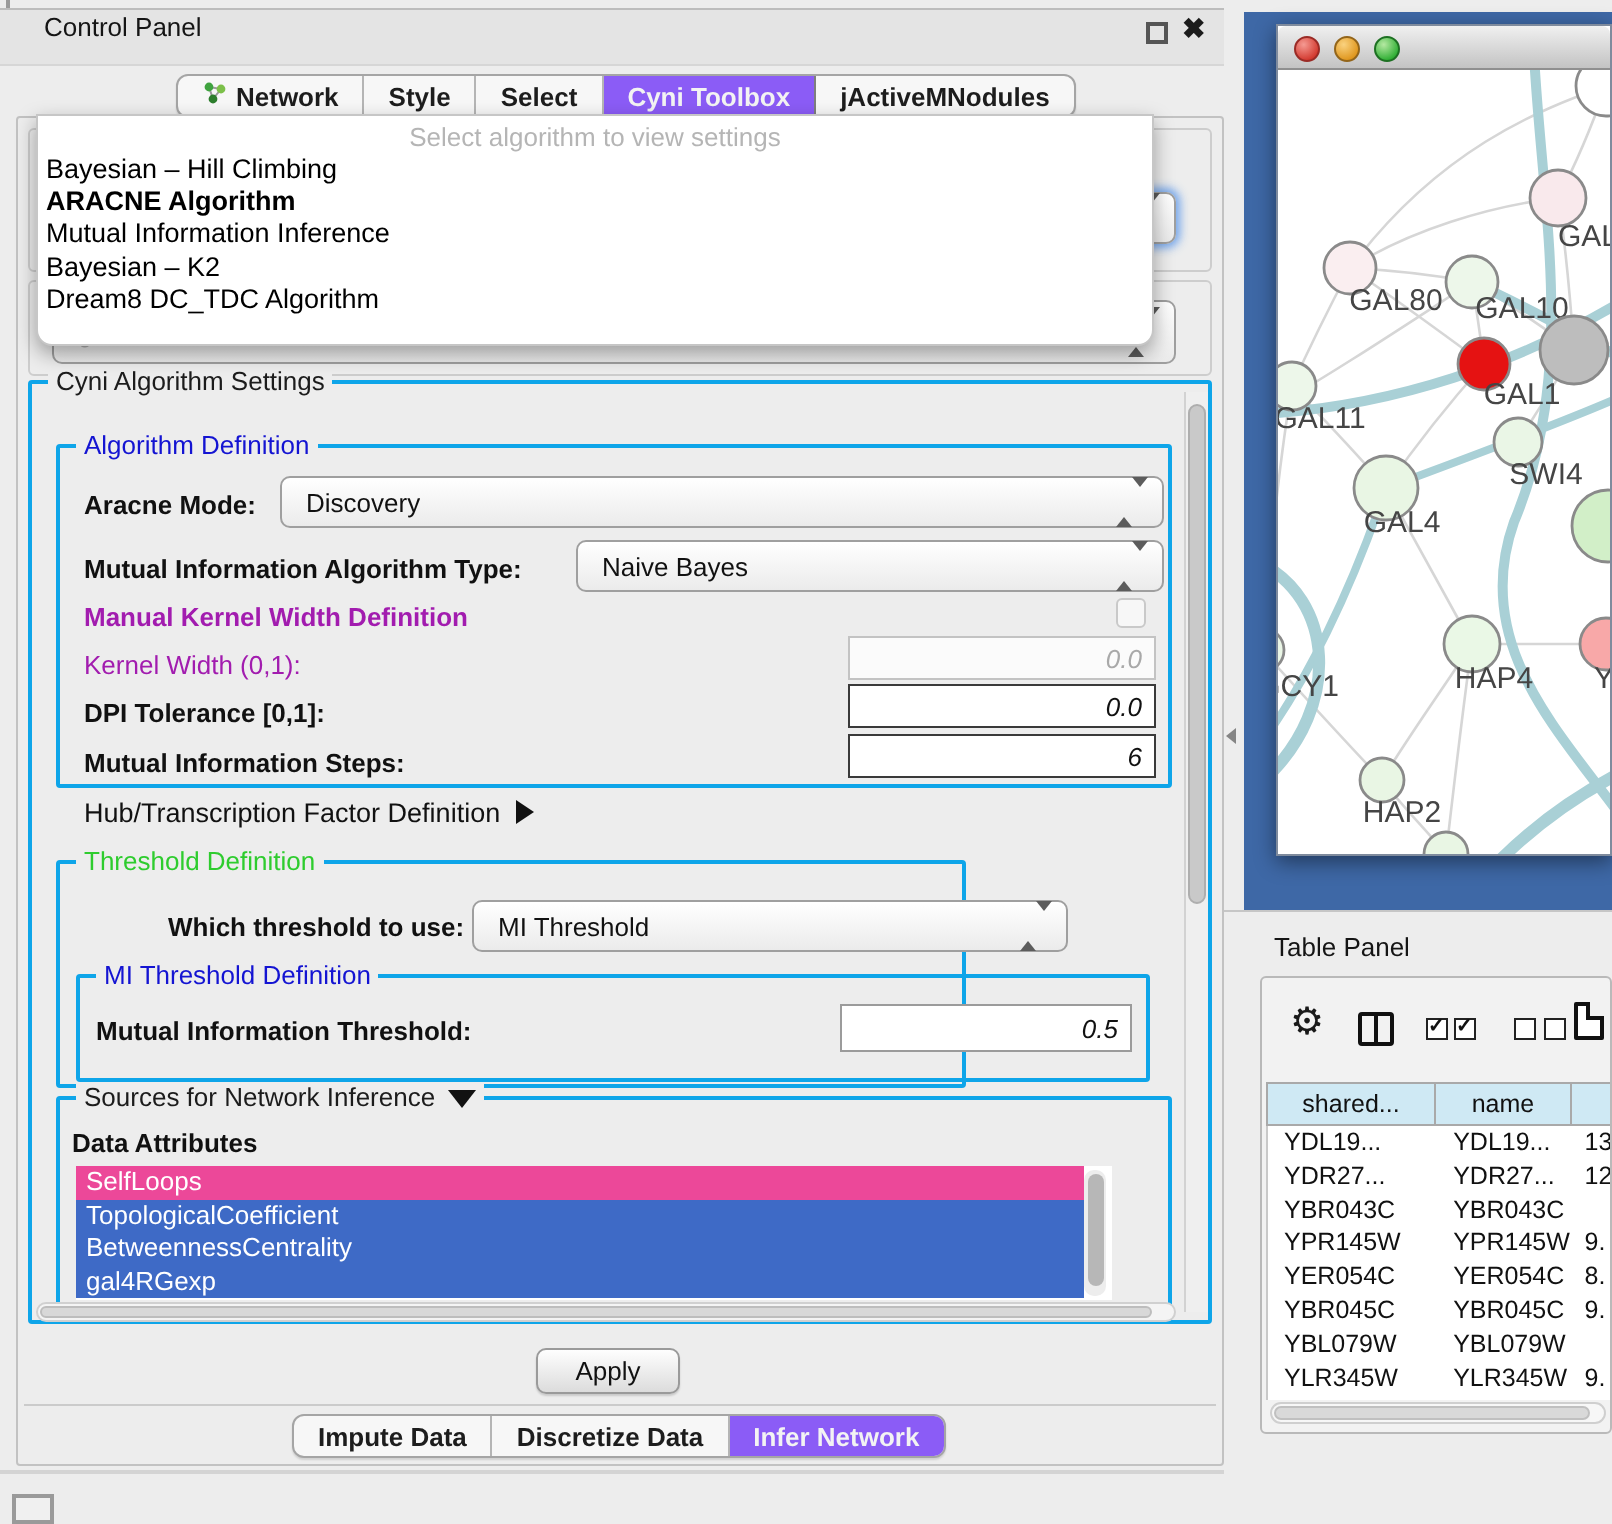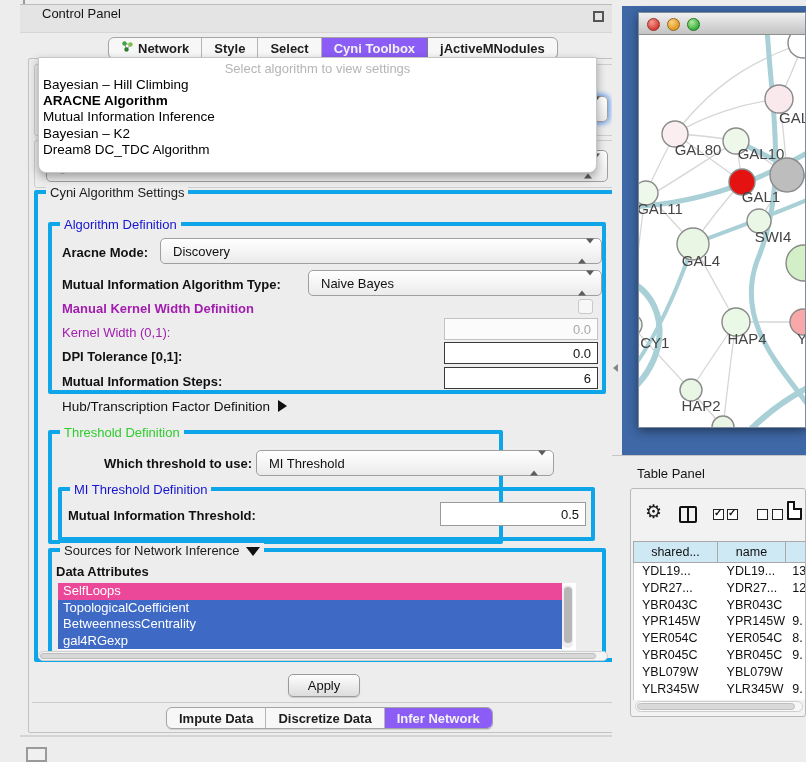--- a/index.html
+++ b/index.html
@@ -1,21 +1,21 @@
 <!DOCTYPE html>
 <html><head>
 <meta charset="utf-8">
 <style>
   * { margin:0; padding:0; box-sizing:border-box; }
   html,body { width:806px; height:762px; overflow:hidden; }
   body { font-family:"Liberation Sans", sans-serif; background:#ededed; position:relative; }
   .abs { position:absolute; }
 
   
-  #control-panel { left:0; top:0; width:620px; height:762px; background:#ededed;margin-left:20px; }
+  #control-panel { left:0; top:0; width:620px; height:762px; background:#ededed; }
   #cp-titlebar { left:0; top:4px; width:620px; height:29px; background:#e4e4e4;
                  border-top:1px solid #bdbdbd; border-bottom:1px solid #d6d6d6; }
   #cp-title { left:22px; top:6px; font-size:13px; color:#151515; }
   #top-tick { left:3px; top:0; width:2px; height:5px; background:#9a9a9a; }
   #float-btn { left:573px; top:11px; width:11px; height:11px; border:2px solid #555; background:transparent; }
   #close-btn { left:591px; top:6px; font-size:14px; font-weight:bold; color:#1c1c1c; }
 
   .outer-border { left:8px; top:58px; width:604px; height:675px; border:1px solid #c2c2c2; border-radius:2px; }
   .inner-line { left:12px; top:702px; width:596px; height:1px; background:#cbcbcb; }
   #cp-bottom-edge { left:0; top:735px; width:620px; height:2px; background:#d4d4d4; }
@@ -47,31 +47,31 @@
 
   
   #algo-popup { left:18px; top:57px; width:559px; height:116px; background:#fff;
                 border:1px solid #c6c6c6; border-radius:0 0 8px 8px;
                 box-shadow:0 4px 10px rgba(0,0,0,.35); z-index:50; overflow:hidden; }
   #algo-popup .ph { text-align:center; color:#b5b5b5; font-size:13px; padding-top:3px; height:19px; }
   .popup-item { font-size:13.5px; color:#000; padding-left:4px; height:16.2px; line-height:16.2px; white-space:nowrap; }
   .popup-item.bold { font-weight:bold; }
 
   
-  .group { position:absolute; border:4px solid #0ea5e9; border-radius:2px;text-align:right; }
+  .group { position:absolute; border:2px solid #0ea5e9; border-radius:2px;text-align:right; }
   .legend { position:absolute; top:-9px; left:8px; background:#ededed; padding:0 4px; font-size:13px; color:#1c1c1c; white-space:nowrap; }
   .legend.blue { color:#1414d2; }
   .legend.green { color:#2ecc2e; }
 
   .lbl { position:absolute; font-size:13px; color:#111; white-space:nowrap; }
   .lbl.bold { font-weight:bold; }
   .lbl.dis { color:#a21caf; }
 
   .num-input { position:absolute; text-align:right; padding:0 6px; font-size:13px; color:#111;
-               border:1px solid #3a3a3a; background:#fff; font-family:"Liberation Sans",sans-serif; }
+               border:1px solid #3a3a3a; background:#fff; font-family:"Liberation Sans",sans-serif;font-style:italic; }
   .num-input.dis { border:1px solid #c3c3c3; color:#a9a9a9; background:#fbfbfb; }
 
   .checkbox { position:absolute; width:15px; height:15px; border:1px solid #c9c9c9; border-radius:3px; background:#f7f7f7; }
 
   .tri-right { display:inline-block; width:0; height:0; border-top:6px solid transparent; border-bottom:6px solid transparent;
                border-left:9px solid #111; margin-left:8px; vertical-align:-1px; }
   .tri-down { display:inline-block; width:0; height:0; border-left:7px solid transparent; border-right:7px solid transparent;
               border-top:9px solid #111; margin-left:6px; vertical-align:-1px; }
 
   

